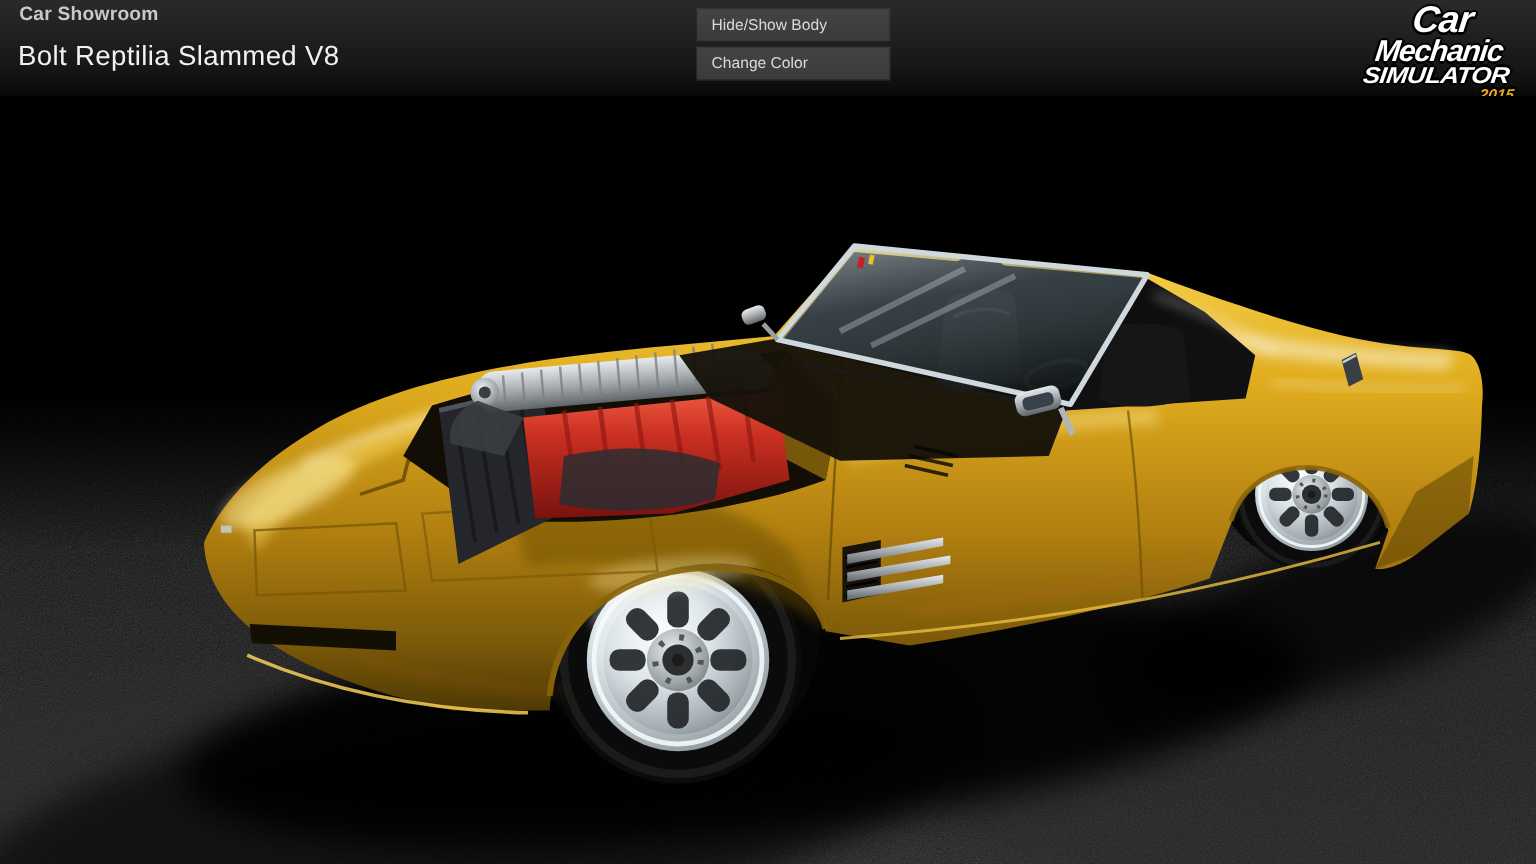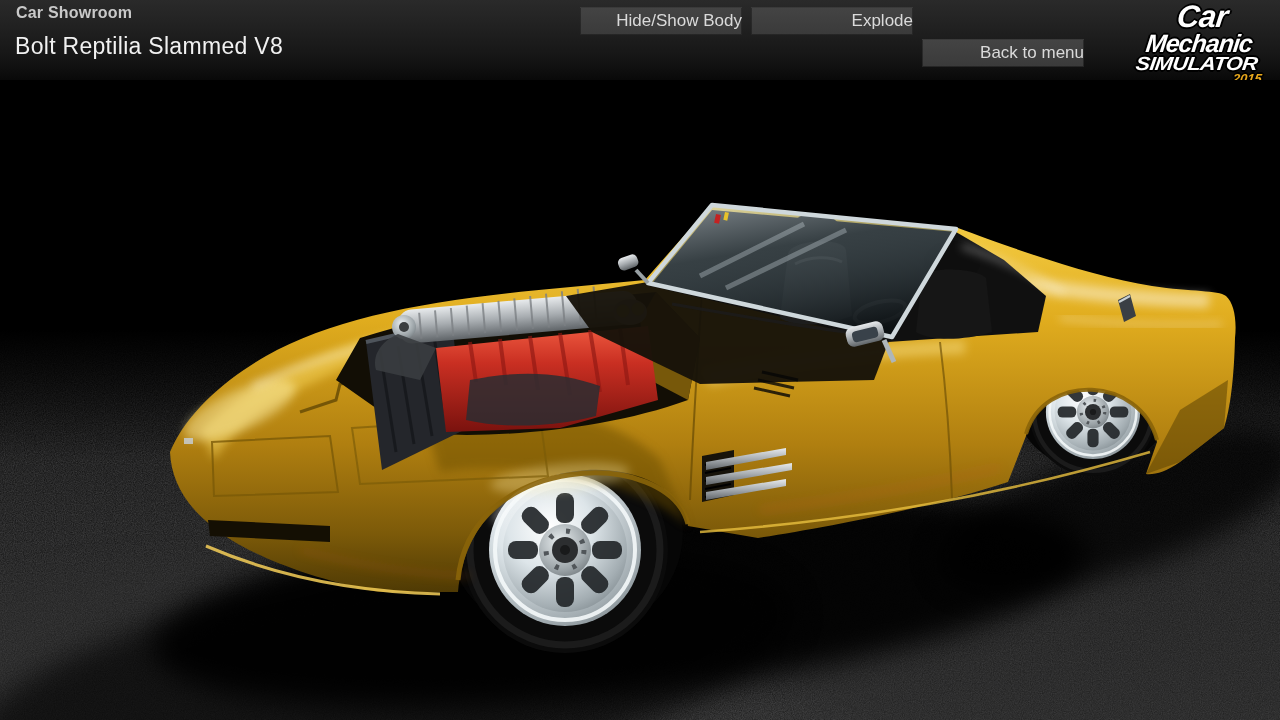--- a/index.html
+++ b/index.html
@@ -7,21 +7,21 @@
 
   
   .topbar{position:absolute;left:0;top:0;width:1280px;height:80px;
     background:linear-gradient(180deg,#2a2a2a 0%,#222 30%,#161616 70%,#090909 100%);}
   .crumb{position:absolute;left:16px;top:4px;font-size:16px;font-weight:bold;color:#c9c9c9;letter-spacing:.2px;}
   .title{position:absolute;left:15px;top:33px;font-size:23px;font-weight:normal;color:#f1f1f1;letter-spacing:.3px;}
 
   .btn{position:absolute;width:162px;height:28px;box-sizing:border-box;
     background:linear-gradient(180deg,#444 0%,#3a3a3a 100%);
     box-shadow:inset 0 1px 0 rgba(255,255,255,.07), inset 0 0 0 1px rgba(0,0,0,.35);
-    color:#dadada;font-size:17px;line-height:28px;padding-left:13px;cursor:pointer;white-space:nowrap;text-align:right;}
+    color:#dadada;font-size:13px;line-height:28px;padding-left:13px;cursor:pointer;white-space:nowrap;}
 
   
   .logo{position:absolute;right:6px;top:3px;width:150px;text-align:center;color:#fff;
     font-style:italic;font-weight:bold;transform:skewX(-7deg);line-height:.92;
     text-shadow:-2px 0 #000,2px 0 #000,0 -2px #000,0 2px #000,-1px -1px #000,1px 1px #000,1px -1px #000,-1px 1px #000;}
   .logo .l1{font-size:31px;letter-spacing:-.5px;}
   .logo .l2{font-size:25px;letter-spacing:-1px;}
   .logo .l3{font-size:19px;letter-spacing:-.5px;transform:scaleX(1.14);}
   .logo .year{font-size:13px;text-align:right;padding-right:8px;letter-spacing:0;line-height:1.05;}
 
@@ -30,22 +30,21 @@
   svg{display:block;}
 </style>
 </head>
 <body>
 
 <div class="topbar">
   <div class="crumb">Car Showroom</div>
   <div class="title">Bolt Reptilia Slammed V8</div>
 
   <div class="btn" style="left:580px;top:7px">Hide/Show Body</div>
-  <div class="btn" style="left:751px;top:7px">Explode</div>
-  <div class="btn" style="left:922px;top:39px">Back to menu</div>
+  <div class="btn" style="left:580px;top:39px">Change Color</div>
 
   <div class="logo">
     <div class="l1">Car</div>
     <div class="l2">Mechanic</div>
     <div class="l3">SIMULATOR</div>
     <div class="year" style="color: rgb(232, 168, 28);">2015</div>
   </div>
 </div>
 
 <div class="viewport">

